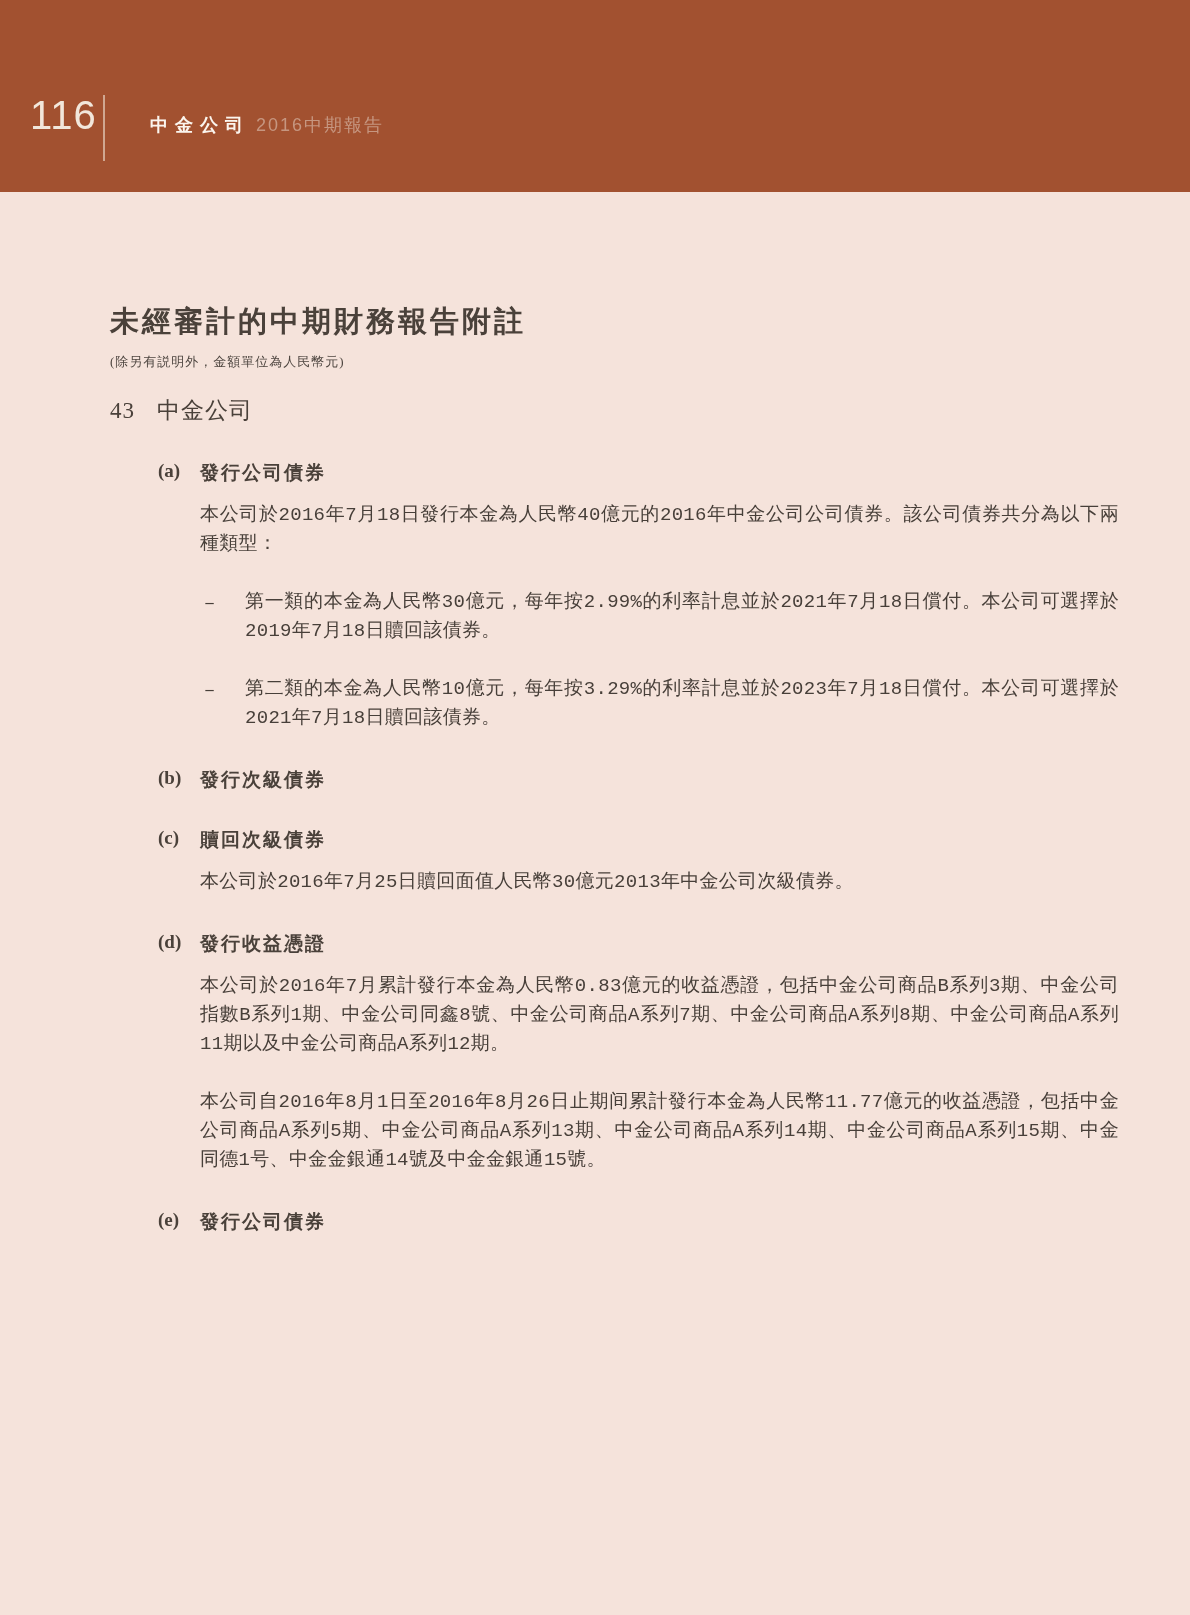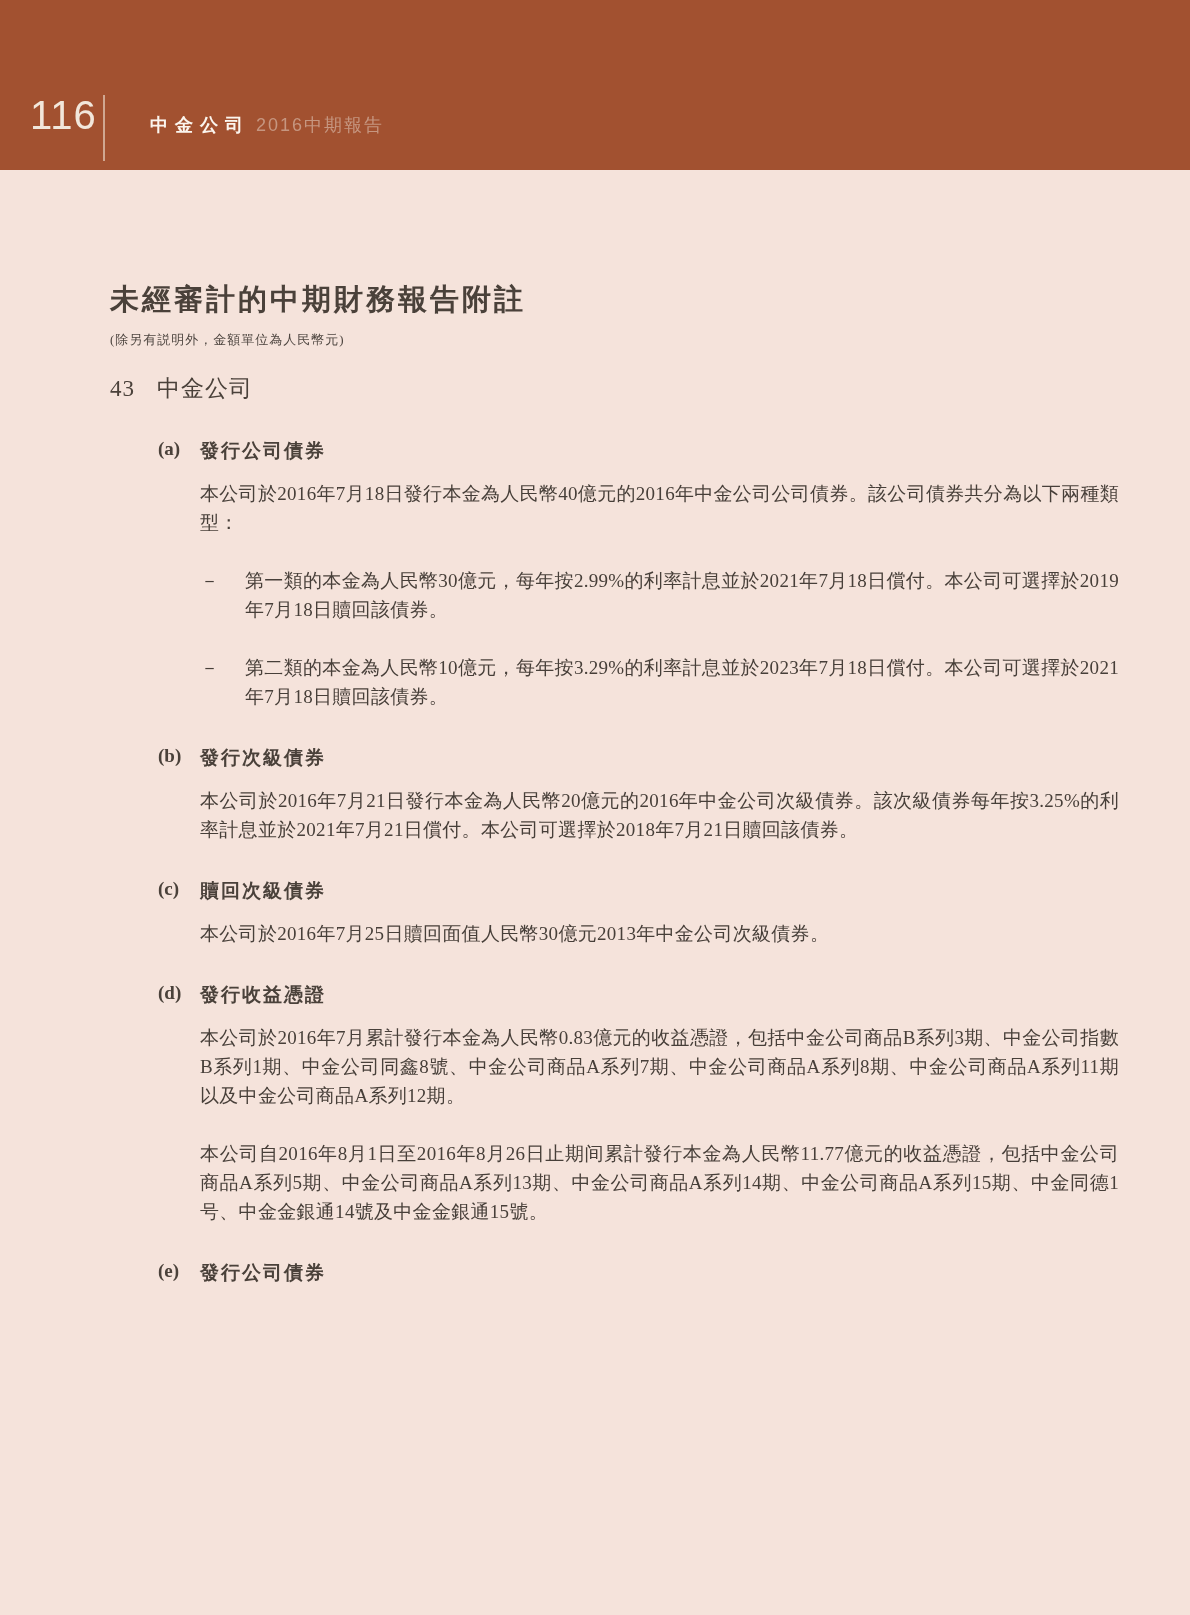--- a/index.html
+++ b/index.html
@@ -13,21 +13,21 @@
     width: 1190px;
     height: 1615px;
     background: #f5e3db;
     overflow: hidden;
     color: #473f39;
   }
   
   .band {
     position: relative;
     width: 100%;
-    height: 170px;
+    height: 192px;
     background: #a25130;
     font-family: "Liberation Sans", sans-serif;
   }
   .page-num {
     position: absolute;
     left: 30px;
     top: 95px;
     font-size: 40px;
     font-weight: 300;
     letter-spacing: 1px;
@@ -95,20 +95,21 @@
   }
   .sub-label { width: 42px; flex: 0 0 42px; letter-spacing: 0; }
   .sub-body { margin-left: 42px; }
   .para {
     margin-top: 15px;
     font-size: 19px;
     line-height: 29px;
     text-align: justify;
     color: #473f39;
     letter-spacing: 0.3px;
+    font-family: Liberation Mono, monospace;
   }
   .para + .para { margin-top: 29px; }
   .bullet {
     display: flex;
     margin-top: 29px;
   }
   .bullet .dash {
     flex: 0 0 45px;
     width: 45px;
     font-size: 19px;
@@ -154,23 +155,20 @@
           <p class="para">第二類的本金為人民幣10億元，每年按3.29%的利率計息並於2023年7月18日償付。本公司可選擇於2021年7月18日贖回該債券。</p>
         </div>
       </div>
     </section>
 
     <section class="subsection">
       <div class="sub-head">
         <span class="sub-label">(b)</span>
         <span>發行次級債券</span>
       </div>
-      <div class="sub-body">
-        <p class="para">本公司於2016年7月21日發行本金為人民幣20億元的2016年中金公司次級債券。該次級債券每年按3.25%的利率計息並於2021年7月21日償付。本公司可選擇於2018年7月21日贖回該債券。</p>
-      </div>
     </section>
 
     <section class="subsection">
       <div class="sub-head">
         <span class="sub-label">(c)</span>
         <span>贖回次級債券</span>
       </div>
       <div class="sub-body">
         <p class="para">本公司於2016年7月25日贖回面值人民幣30億元2013年中金公司次級債券。</p>
       </div>

